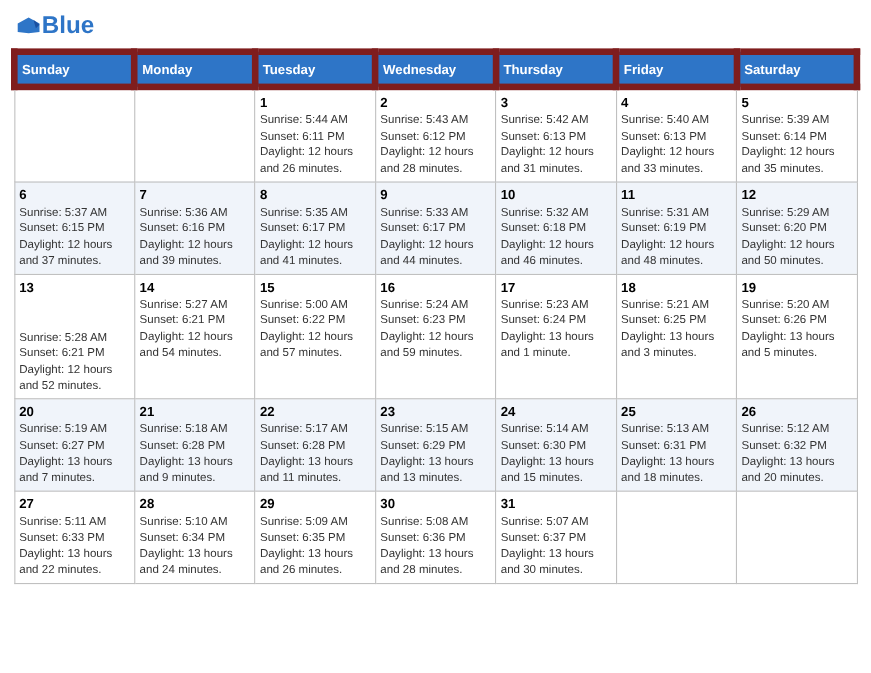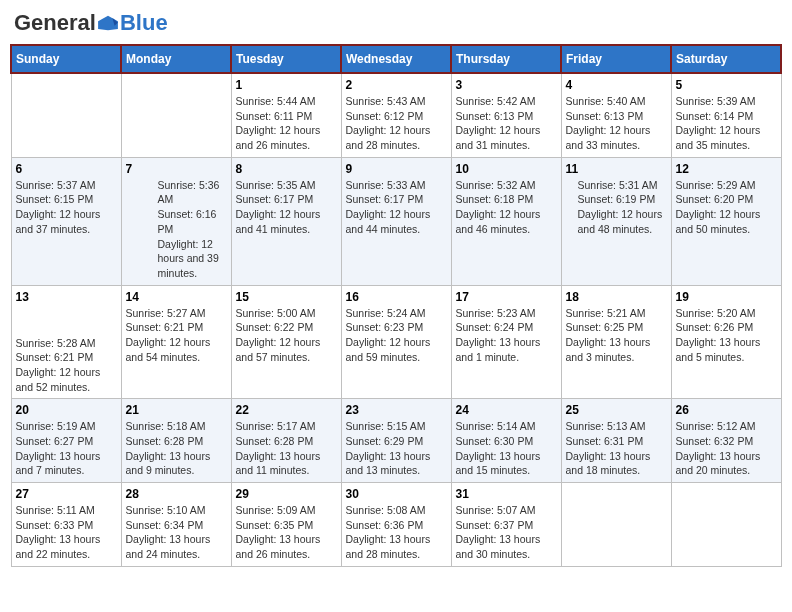--- a/index.html
+++ b/index.html
@@ -45,21 +45,21 @@
       width: 100%;
       border-collapse: collapse;
       font-size: 11px;
     }
     .calendar th {
       background: #2e75c7;
       color: #fff;
       padding: 6px 4px;
       text-align: left;
       font-size: 12px;
-      border: 2px solid #7f1d1d;
+      border: 6px solid #7f1d1d;
     }
     .calendar td {
       border: 1px solid #c0c0c0;
       vertical-align: top;
       padding: 4px;
       width: 14.28%;
       min-height: 80px;
     }
     .day-num {
       font-weight: bold;
@@ -81,21 +81,20 @@
     .empty {
       background: #fff;
     }
   </style>
 </head>
 <body>
 
 <div class="header">
   <div class="logo">
     <div class="logo-text">
-  <span style="font-size:22px;font-weight:bold;color:#333;">General</span>
   <svg width="22" height="22" viewBox="0 0 40 30" style="margin:0 1px;">
     <polygon points="20,2 38,12 38,26 20,28 2,26 2,12" fill="#2e75c7"></polygon>
     <polygon points="28,6 38,14 32,20" fill="#1a4fa0"></polygon>
   </svg>
   <span style="font-size:22px;font-weight:bold;color:#2e75c7;">Blue</span>
 </div>
   </div>
   <div class="title-block">
     <div class="main-title"></div>
     <div class="subtitle"></div>
@@ -151,21 +150,21 @@
       </tr>
       <tr>
         <td class="row-shade">
           <span class="day-num">6</span>
           <div class="day-info" style="white-space: pre-line;">Sunrise: 5:37 AM
 Sunset: 6:15 PM
 Daylight: 12 hours and 37 minutes.</div>
         </td>
         <td class="row-shade">
           <span class="day-num">7</span>
-          <div class="day-info" style="white-space: pre-line; margin-left: 32px;">Sunrise: 5:36 AM
+          <div class="day-info" style="white-space: pre-line;">Sunrise: 5:36 AM
 Sunset: 6:16 PM
 Daylight: 12 hours and 39 minutes.</div>
         </td>
         <td class="row-shade">
           <span class="day-num">8</span>
           <div class="day-info" style="white-space: pre-line;">Sunrise: 5:35 AM
 Sunset: 6:17 PM
 Daylight: 12 hours and 41 minutes.</div>
         </td>
         <td class="row-shade">
@@ -175,21 +174,21 @@
 Daylight: 12 hours and 44 minutes.</div>
         </td>
         <td class="row-shade">
           <span class="day-num">10</span>
           <div class="day-info" style="white-space: pre-line;">Sunrise: 5:32 AM
 Sunset: 6:18 PM
 Daylight: 12 hours and 46 minutes.</div>
         </td>
         <td class="row-shade">
           <span class="day-num">11</span>
-          <div class="day-info" style="white-space: pre-line; margin-left: 12px;">Sunrise: 5:31 AM
+          <div class="day-info" style="white-space: pre-line;">Sunrise: 5:31 AM
 Sunset: 6:19 PM
 Daylight: 12 hours and 48 minutes.</div>
         </td>
         <td class="row-shade">
           <span class="day-num">12</span>
           <div class="day-info" style="white-space: pre-line;">Sunrise: 5:29 AM
 Sunset: 6:20 PM
 Daylight: 12 hours and 50 minutes.</div>
         </td>
       </tr>

